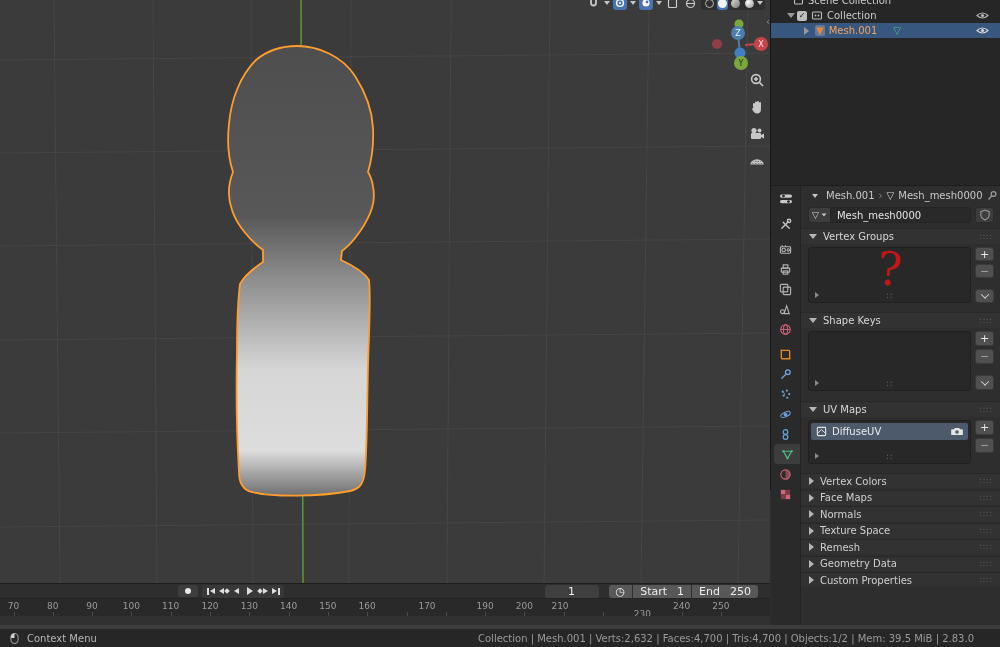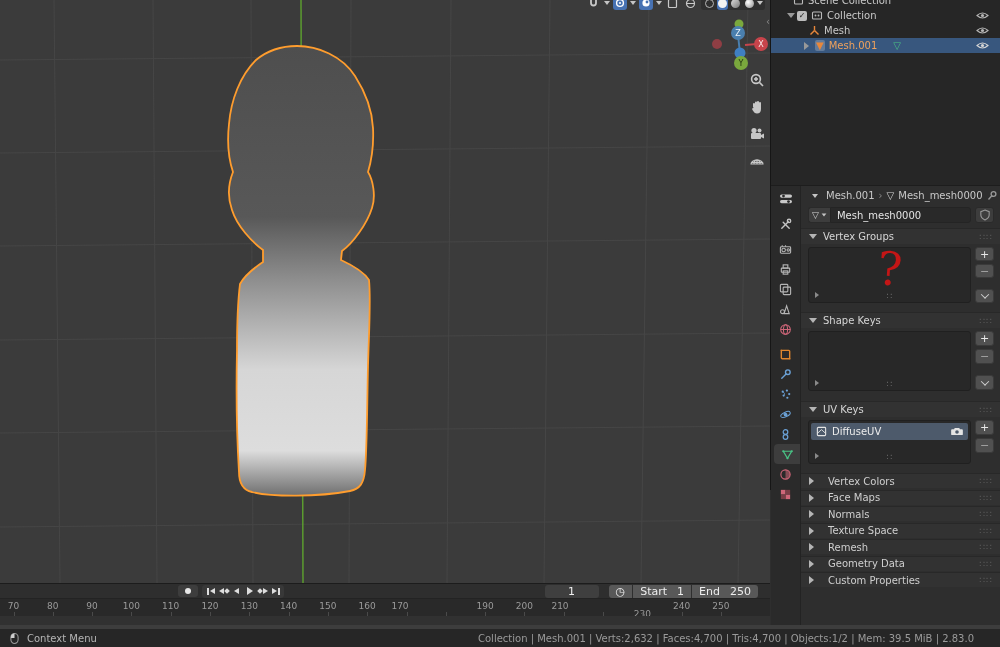--- a/index.html
+++ b/index.html
@@ -65,21 +65,21 @@
   .lb-filter { position:absolute; left:6px; bottom:4px; width:0;height:0; border-top:3.5px solid transparent; border-bottom:3.5px solid transparent; border-left:4.5px solid #8a8a8a; }
   .lb-grip { position:absolute; left:50%; bottom:1px; transform:translateX(-50%); color:#666; font-size:9px; }
   .btncol { width:19px; display:flex; flex-direction:column; gap:3px; }
   .opbtn { width:19px; height:15px; background:#505050; border:1px solid #3a3a3a; border-radius:3px; color:#e8e8e8; display:flex; align-items:center; justify-content:center; font-size:11px; line-height:1; }
   .opbtn.dim { color:#a5a5a5; }
   .opbtn.spacer-top { margin-top:8px; }
   .chev { width:6px; height:6px; border-right:1.6px solid #cfcfcf; border-bottom:1.6px solid #cfcfcf; transform:rotate(45deg) translate(-1px,-1px); }
   .annotation { position:absolute; left:50%; top:-6px; transform:translateX(-50%) rotate(4deg); font-family:"DejaVu Serif", serif; font-size:46px; color:#c31616; font-weight:500; }
   .uv-row { position:absolute; left:2px; right:2px; top:2px; height:17px; background:#4d5a6b; border-radius:2px; display:flex; align-items:center; gap:5px; padding:0 5px; color:#ececec; }
   .uv-row .cam { margin-left:auto; }
-  .c-row { height:15px; margin-top:1.5px; background:#323232; border-top:1px solid #282828; display:flex; align-items:center; gap:14px; padding:0 8px; color:#cfcfcf; }
+  .c-row { height:15px; margin-top:1.5px; background:#323232; border-top:1px solid #282828; display:flex; align-items:center; gap:6px; padding:0 8px; color:#cfcfcf; }
   
   .timeline { position:absolute; left:0; top:583px; width:770px; height:42px; background:#2f2f2f; border-top:1px solid #1c1c1c; }
   .tl-header { height:15px; background:#2e2e2e; border-bottom:1px solid #232323; display:flex; align-items:center; padding:0 8px; gap:4px; }
   .tl-chip { background:#3d3d3d; border-radius:3px; height:12px; display:flex; align-items:center; justify-content:center; }
   .rec { width:20px; margin-left:170px; }
   .dot { width:6px; height:6px; border-radius:50%; background:#e8e8e8; }
   .playgrp { background:#383838; border-radius:3px; height:13px; display:flex; align-items:center; padding:0 2px; }
   .pbtn { width:13px; height:13px; display:flex; align-items:center; justify-content:center; gap:1px; }
   .t-l { width:0;height:0;border-top:3.5px solid transparent;border-bottom:3.5px solid transparent;border-right:5px solid #dedede; }
   .t-r { width:0;height:0;border-top:3.5px solid transparent;border-bottom:3.5px solid transparent;border-left:5px solid #dedede; }
@@ -296,36 +296,20 @@
             <circle cx="7.5" cy="5.5" r=".9" fill="#bbb"></circle>
           </svg>
         <span class="lbl">Collection</span>
         <span class="ol-eye">
             <svg width="13" height="9" viewBox="0 0 13 9">
               <path d="M1,4.5 Q6.5,-0.5 12,4.5 Q6.5,9.5 1,4.5 Z" fill="none" stroke="#b5b5b5" stroke-width="1.1"></path>
               <circle cx="6.5" cy="4.5" r="1.6" fill="#b5b5b5"></circle>
             </svg>
           </span>
       </div>
-      <div class="ol-row" style="padding-left:38px">
-        <svg width="11" height="11" viewBox="0 0 11 11">
-            <g stroke="#e8873b" stroke-width="1.4">
-              <line x1="5.5" y1="5.5" x2="5.5" y2="1"></line>
-              <line x1="5.5" y1="5.5" x2="1.5" y2="9.5"></line>
-              <line x1="5.5" y1="5.5" x2="9.5" y2="9.5"></line>
-            </g>
-          </svg>
-        <span class="lbl">Mesh</span>
-        <span class="ol-eye">
-            <svg width="13" height="9" viewBox="0 0 13 9">
-              <path d="M1,4.5 Q6.5,-0.5 12,4.5 Q6.5,9.5 1,4.5 Z" fill="none" stroke="#b5b5b5" stroke-width="1.1"></path>
-              <circle cx="6.5" cy="4.5" r="1.6" fill="#b5b5b5"></circle>
-            </svg>
-          </span>
-      </div>
       <div class="ol-row selected" style="padding-left:44px">
         <span class="ol-expand exp-right" style="left:32px"></span>
         <span class="icon-chip tri-orange">▼</span>
         <span class="lbl">Mesh.001</span>
         <span class="tri-green" style="margin-left:12px">▽</span>
         <span class="ol-eye">
             <svg width="13" height="9" viewBox="0 0 13 9">
               <path d="M1,4.5 Q6.5,-0.5 12,4.5 Q6.5,9.5 1,4.5 Z" fill="none" stroke="#d5d5d5" stroke-width="1.1"></path>
               <circle cx="6.5" cy="4.5" r="1.6" fill="#d5d5d5"></circle>
             </svg>
@@ -517,21 +501,21 @@
             <span class="opbtn">+</span>
             <span class="opbtn dim">−</span>
             <span class="opbtn spacer-top">
                 <span class="chev"></span>
               </span>
           </div>
         </div>
 
         <div class="panel-h" style="margin-top:5px">
           <span class="arr-d"></span>
-          <span>UV Keys</span>
+          <span>UV Maps</span>
           <span class="grip">∷∷</span>
         </div>
         <div class="panel-body" style="height:52px">
           <div class="listbox">
             <div class="uv-row">
               <svg width="11" height="11" viewBox="0 0 12 12">
                   <rect x="1.5" y="1.5" width="9" height="9" rx="1" fill="none" stroke="#e4e4e4" stroke-width="1.2"></rect>
                   <path d="M1.5,8 L6,4 L10.5,8" fill="none" stroke="#e4e4e4" stroke-width="1"></path>
                 </svg>
               <span>DiffuseUV</span>
@@ -655,21 +639,21 @@
         <span class="ruler-num" style="left: 210px;">120</span>
         <i class="ruler-tick" style="left: 210px;"></i>
         <span class="ruler-num" style="left: 249.3px;">130</span>
         <i class="ruler-tick" style="left: 249.3px;"></i>
         <span class="ruler-num" style="left: 288.6px;">140</span>
         <i class="ruler-tick" style="left: 288.6px;"></i>
         <span class="ruler-num" style="left: 327.9px;">150</span>
         <i class="ruler-tick" style="left: 327.9px;"></i>
         <span class="ruler-num" style="left: 367.2px;">160</span>
         <i class="ruler-tick" style="left: 367.2px;"></i>
-        <span class="ruler-num" style="left: 400px;">170</span>
+        <span class="ruler-num" style="left: 427px;">170</span>
         <i class="ruler-tick" style="left: 406.5px;"></i>
         <span class="ruler-num" style="left: 445.8px; margin-top: 28px;">180</span>
         <i class="ruler-tick" style="left: 445.8px;"></i>
         <span class="ruler-num" style="left: 485.1px;">190</span>
         <i class="ruler-tick" style="left: 485.1px;"></i>
         <span class="ruler-num" style="left: 524.4px;">200</span>
         <i class="ruler-tick" style="left: 524.4px;"></i>
         <span class="ruler-num" style="left: 560px;">210</span>
         <i class="ruler-tick" style="left: 563.7px;"></i>
         <span class="ruler-num" style="left: 603px; margin-top: 20px;">220</span>

